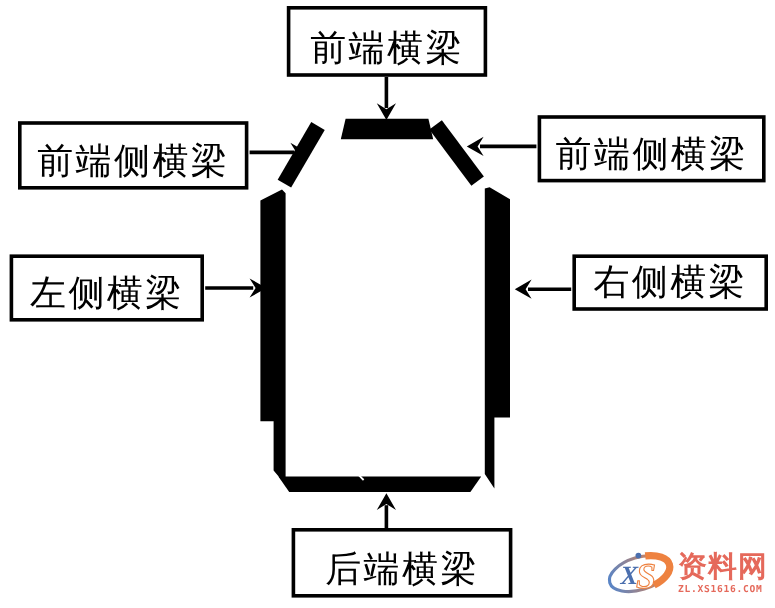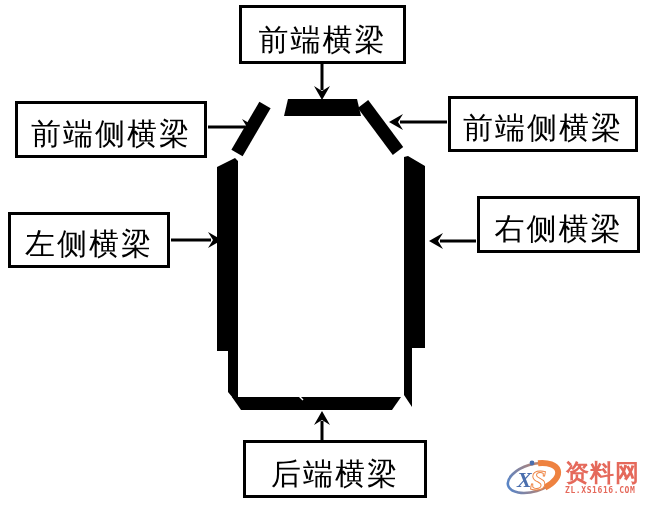--- a/index.html
+++ b/index.html
@@ -26,21 +26,21 @@
     justify-content: center;
     font-size: 30px;
     color: #000000;
     letter-spacing: 2px;
     white-space: nowrap;
   }
   #box-front       { left: 239px; top: 5px;   width: 167px; height: 59px; }
   #box-front-left  { left: 15px;  top: 101px; width: 192px; height: 57px; }
   #box-front-right { left: 448px; top: 96px;  width: 190px; height: 56px; }
   #box-left        { left: 8px;   top: 212px; width: 162px; height: 56px; }
-  #box-right       { left: 477px; top: 196px; width: 163px; height: 57px; }
+  #box-right       { left: 477px; top: 212px; width: 163px; height: 47px; }
   #box-rear        { left: 243px; top: 440px; width: 184px; height: 58px; }
 
   .watermark {
     position: absolute;
     left: 505px; top: 453px;
     width: 140px; height: 50px;
     display: flex;
     align-items: center;
     gap: 2px;
   }

